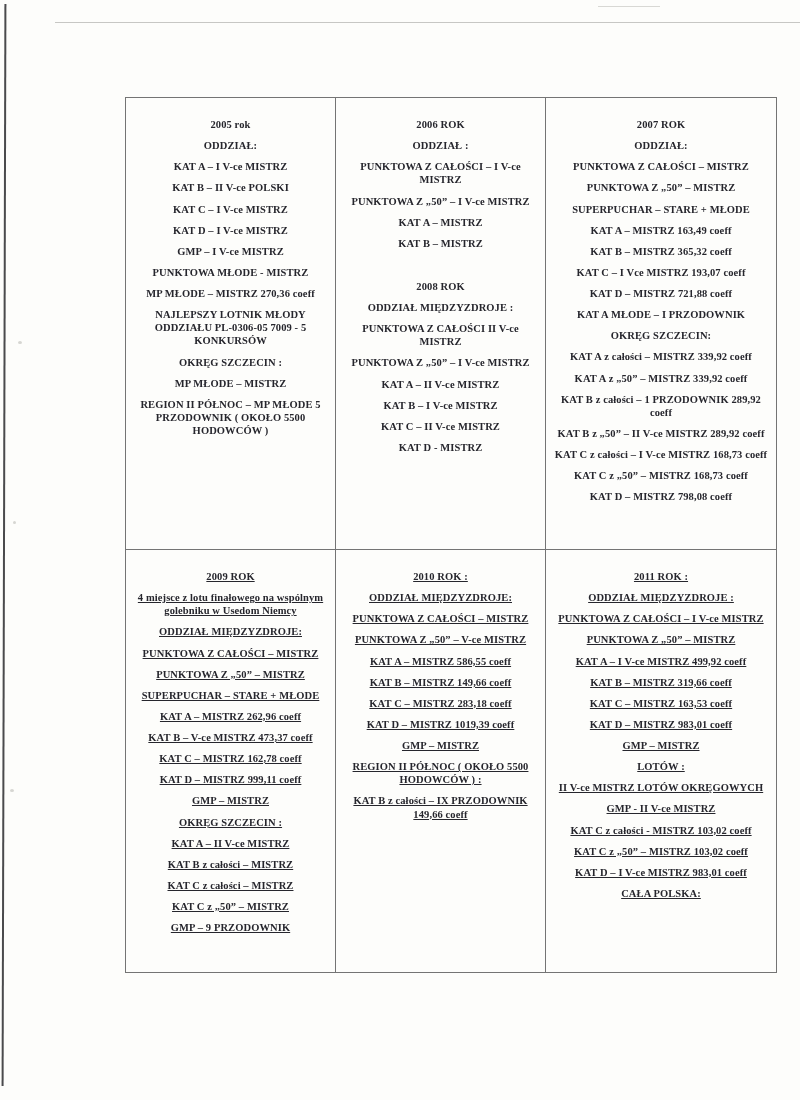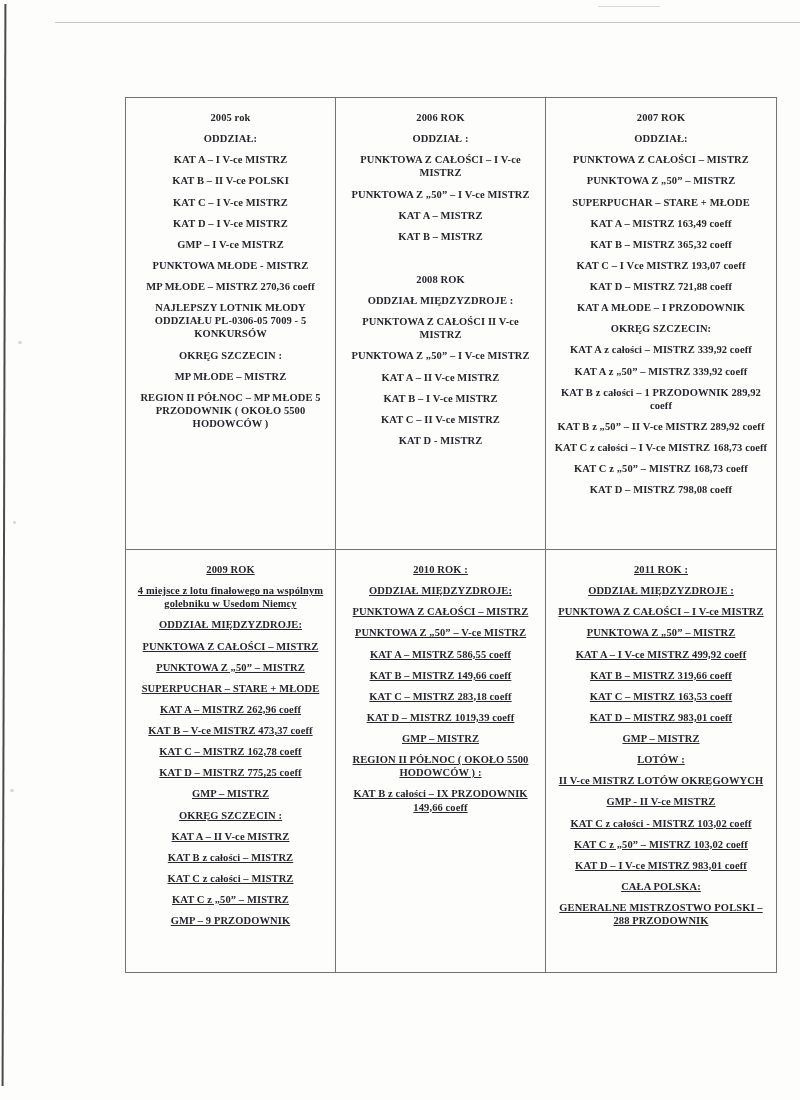--- a/index.html
+++ b/index.html
@@ -37,21 +37,21 @@
   }
   .cell:nth-child(3n){border-right:none;}
   .cell:nth-child(n+4){border-bottom:none;text-decoration:underline;}
   p.heading, p.entry{
     margin:8px 2px;
     font-size:10.5px;
     font-weight:bold;
     line-height:1.25;
     letter-spacing:0.1px;
   }
-  p.heading{margin-top:9px;}
+  p.heading{margin-top:16px;}
   .section + .section{margin-top:30px;}
 </style>
 </head>
 <body>
 
 <div>
   <div class="scan-left"></div>
   <div class="scan-top"></div>
   <div class="scan-top2"></div>
   <div class="speck s1"></div>
@@ -123,21 +123,21 @@
         <div class="section">
           <p class="heading">2009 ROK</p>
           <p class="entry">4 miejsce z lotu finałowego na wspólnym golebniku w Usedom Niemcy</p>
           <p class="entry">ODDZIAŁ MIĘDZYZDROJE:</p>
           <p class="entry">PUNKTOWA Z CAŁOŚCI – MISTRZ</p>
           <p class="entry">PUNKTOWA Z „50” – MISTRZ</p>
           <p class="entry">SUPERPUCHAR – STARE + MŁODE</p>
           <p class="entry">KAT A – MISTRZ 262,96 coeff</p>
           <p class="entry">KAT B – V-ce MISTRZ 473,37 coeff</p>
           <p class="entry">KAT C – MISTRZ 162,78 coeff</p>
-          <p class="entry">KAT D – MISTRZ 775,25 coeff</p>
+          <p class="entry">KAT D – MISTRZ 999,11 coeff</p>
           <p class="entry">GMP – MISTRZ</p>
           <p class="entry">OKRĘG SZCZECIN :</p>
           <p class="entry">KAT A – II V-ce MISTRZ</p>
           <p class="entry">KAT B z całości – MISTRZ</p>
           <p class="entry">KAT C z całości – MISTRZ</p>
           <p class="entry">KAT C z „50” – MISTRZ</p>
           <p class="entry">GMP – 9 PRZODOWNIK</p>
         </div>
       </div>
       <div class="cell">
@@ -166,17 +166,16 @@
           <p class="entry">KAT C – MISTRZ 163,53 coeff</p>
           <p class="entry">KAT D – MISTRZ 983,01 coeff</p>
           <p class="entry">GMP – MISTRZ</p>
           <p class="entry">LOTÓW :</p>
           <p class="entry">II V-ce MISTRZ LOTÓW OKRĘGOWYCH</p>
           <p class="entry">GMP - II V-ce MISTRZ</p>
           <p class="entry">KAT C z całości - MISTRZ 103,02 coeff</p>
           <p class="entry">KAT C z „50” – MISTRZ 103,02 coeff</p>
           <p class="entry">KAT D – I V-ce MISTRZ 983,01 coeff</p>
           <p class="entry">CAŁA POLSKA:</p>
-          <p class="entry">GENERALNE MISTRZOSTWO POLSKI – 288 PRZODOWNIK</p>
         </div>
       </div>
     </div>
 </div>
 
 </body></html>

